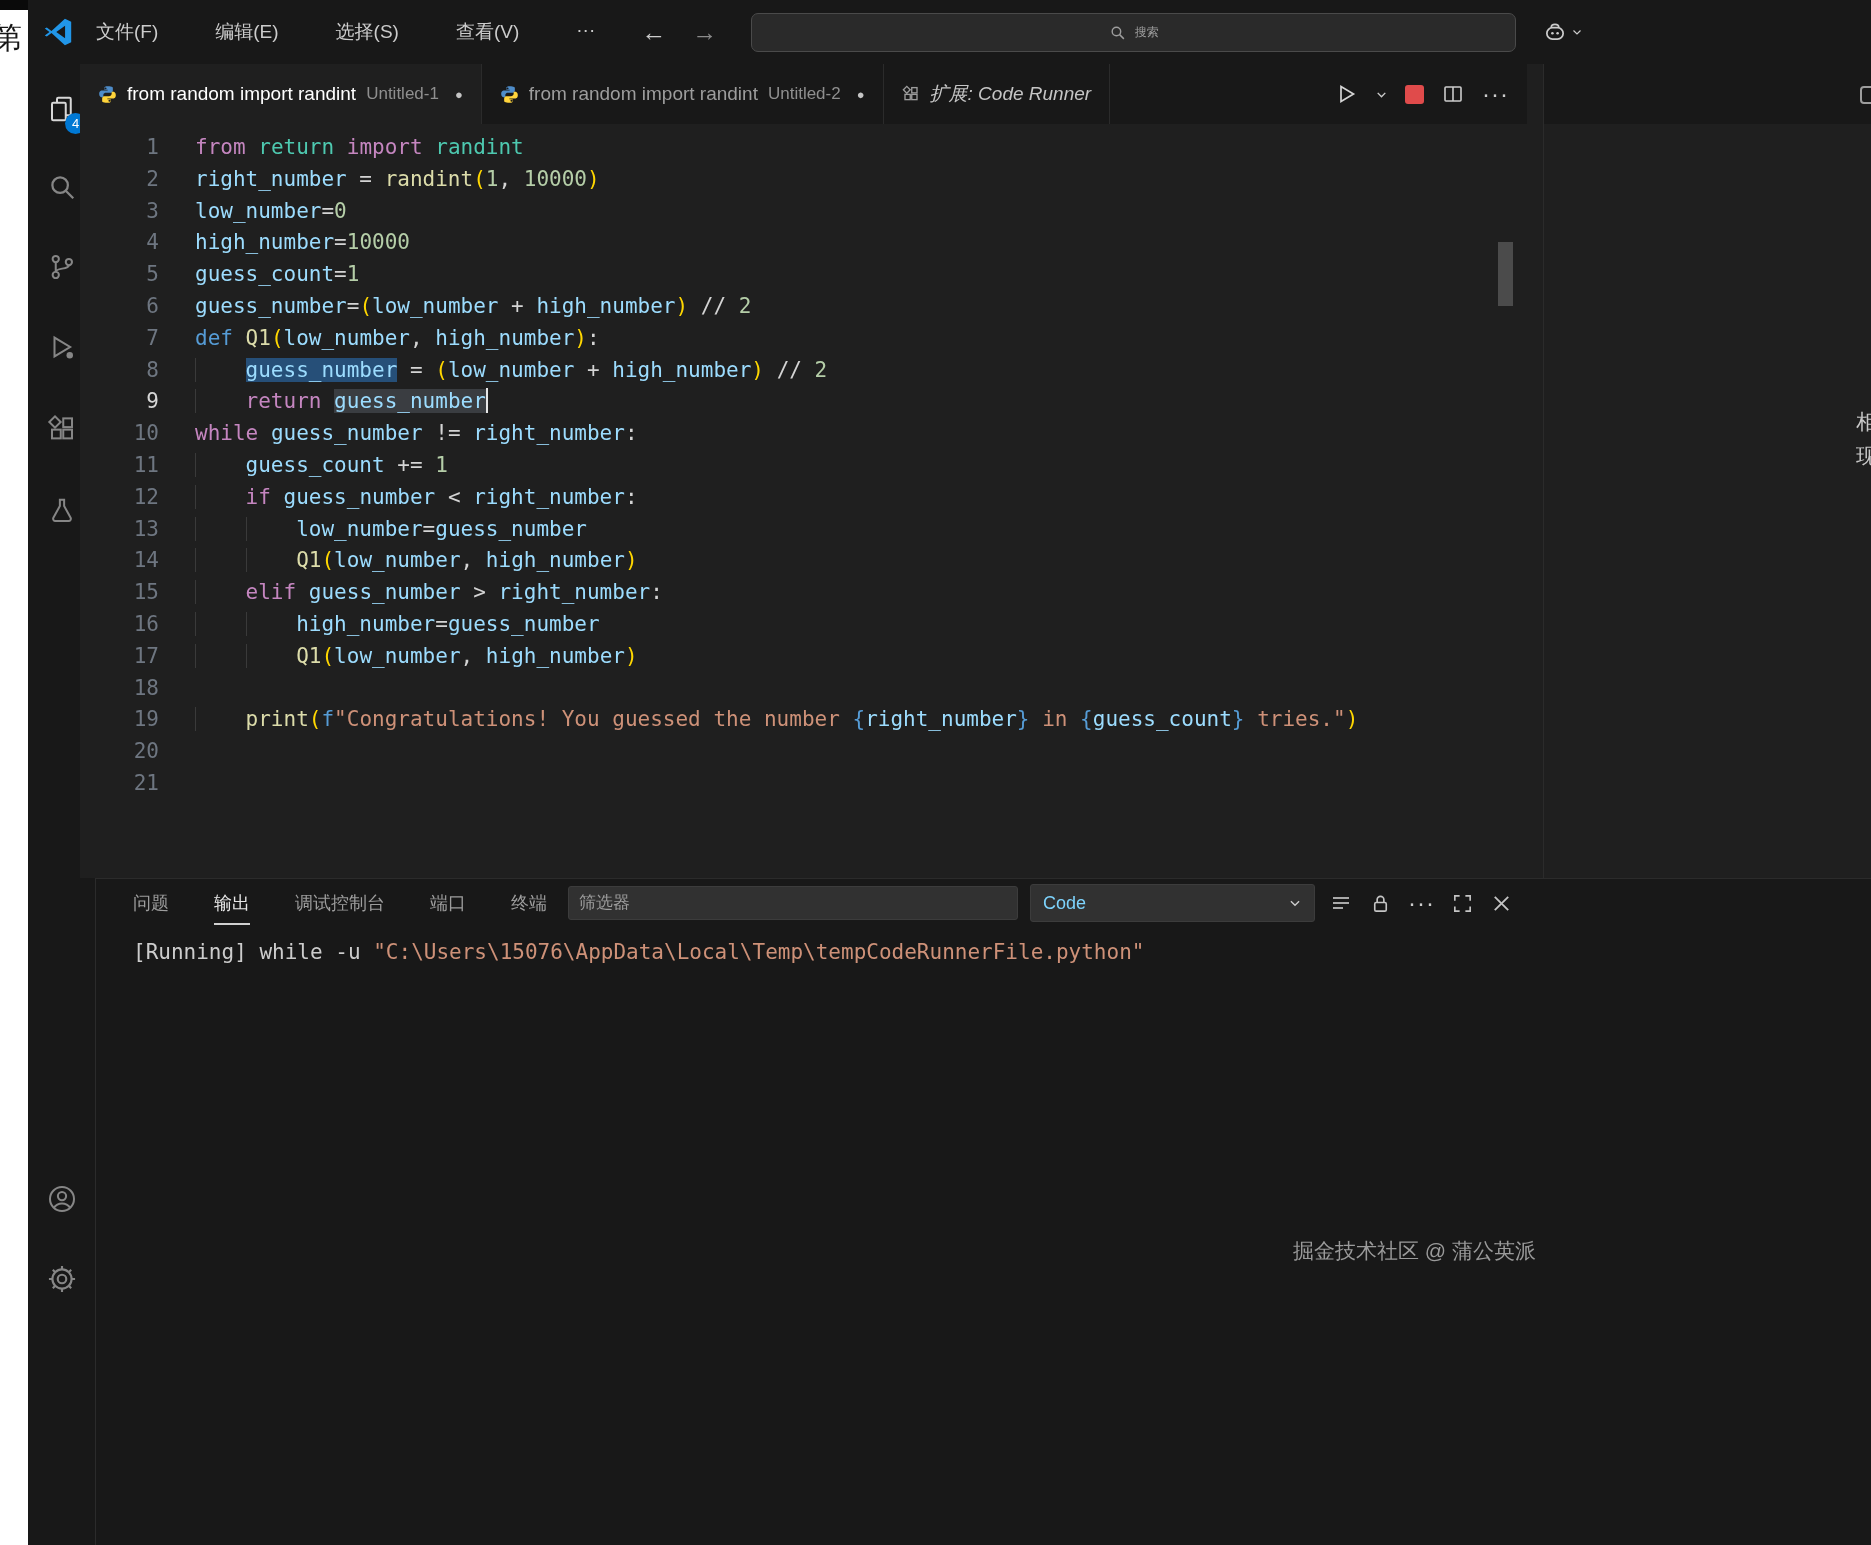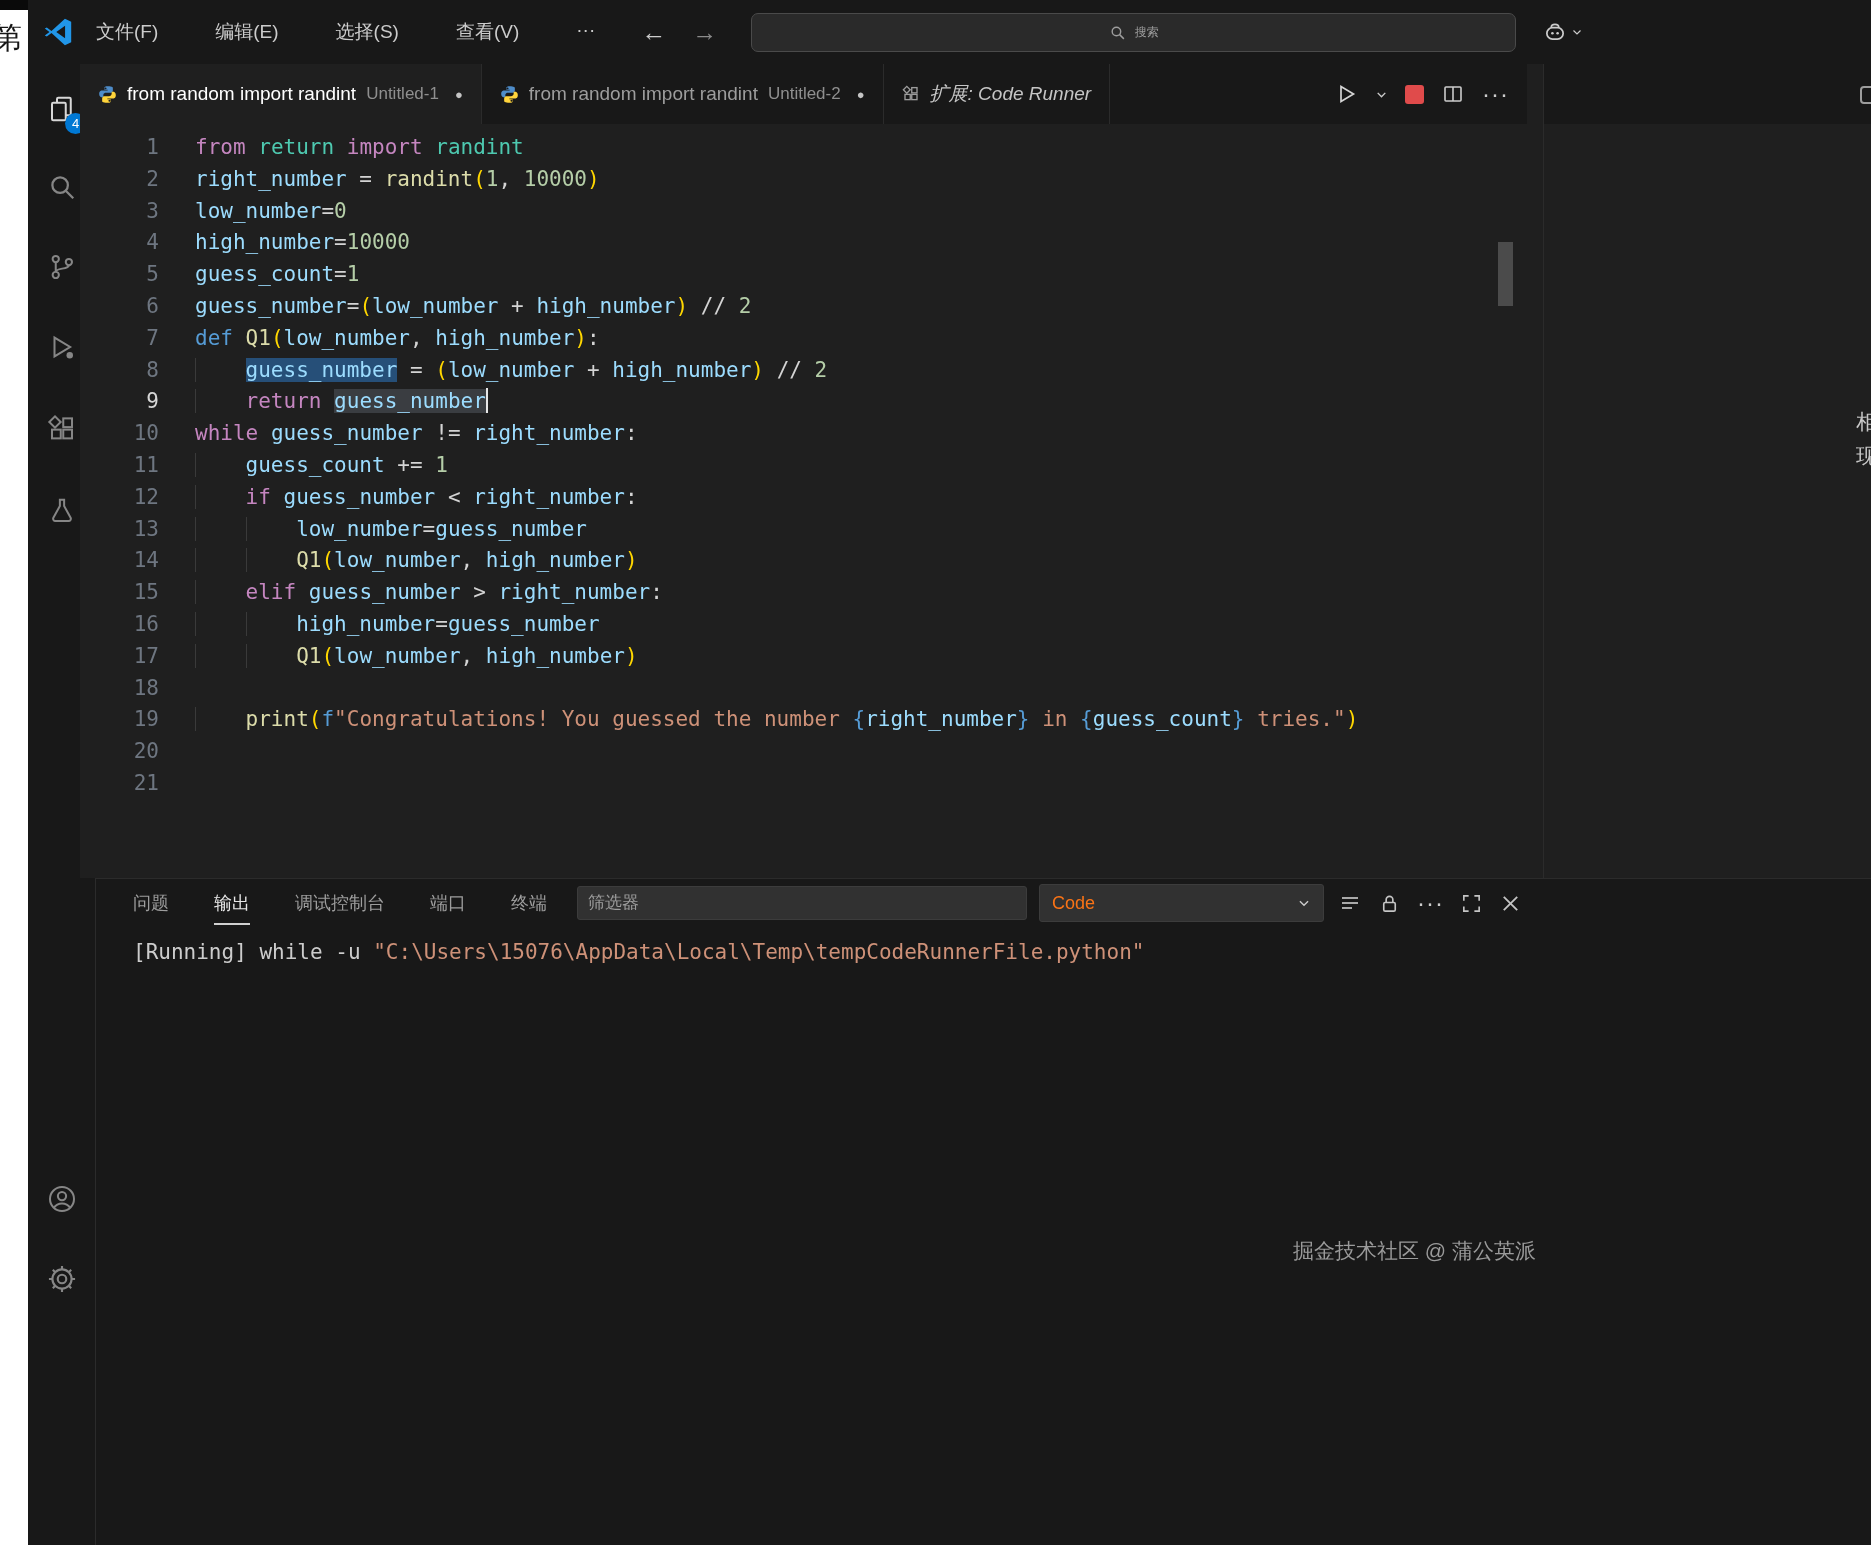--- a/index.html
+++ b/index.html
@@ -82,28 +82,28 @@
   .frag-char { position:absolute; right:-6px; color:#c8c8c8;
                font-family:"DejaVu Sans Mono","Liberation Mono",monospace; font-size:21px; }
 
   
   .panel { position:absolute; left:68px; right:0; top:878px; bottom:0;
            background:#181818; border-top:1px solid #2b2b2b; }
   .panel-header { display:flex; align-items:center; height:48px; padding-left:37px; }
   .panel-tabs { display:flex; gap:45px; font-size:18px; color:#9d9d9d; }
   .panel-tab { padding:10px 0 8px 0; }
   .panel-tab.active { color:#e7e7e7; border-bottom:2px solid #d0d0d0; }
-  .filter-input { margin-left:30px; width:450px; height:34px; background:#313131;
+  .filter-input { margin-left:21px; width:450px; height:34px; background:#313131;
                   border:1px solid #3c3c3c; border-radius:3px; color:#cccccc;
                   font-size:17px; padding:0 10px; font-family:"Liberation Sans",sans-serif; }
   .filter-input::placeholder { color:#9d9d9d; }
   .channel-select { margin-left:12px; width:285px; height:38px; background:#313131;
                     border:1px solid #3c3c3c; border-radius:3px; display:flex;
                     align-items:center; justify-content:space-between; padding:0 12px;
-                    color:#f97316; font-size:18px; }
+                    color:#7dd3fc; font-size:18px; }
   .panel-actions { display:flex; align-items:center; gap:16px; margin-left:14px; color:#c5c5c5; }
   .output-area { padding:10px 0 0 37px; font-family:"DejaVu Sans Mono","Liberation Mono",monospace;
                  font-size:21px; line-height:30px; white-space:pre; }
   .o-out { color:var(--out); }
   .o-path { color:var(--path); }
   .watermark { position:absolute; left:1197px; top:358px; color:#9a9a9a; font-size:21px; }
 
   svg { display:block; }
 </style>
 </head>

